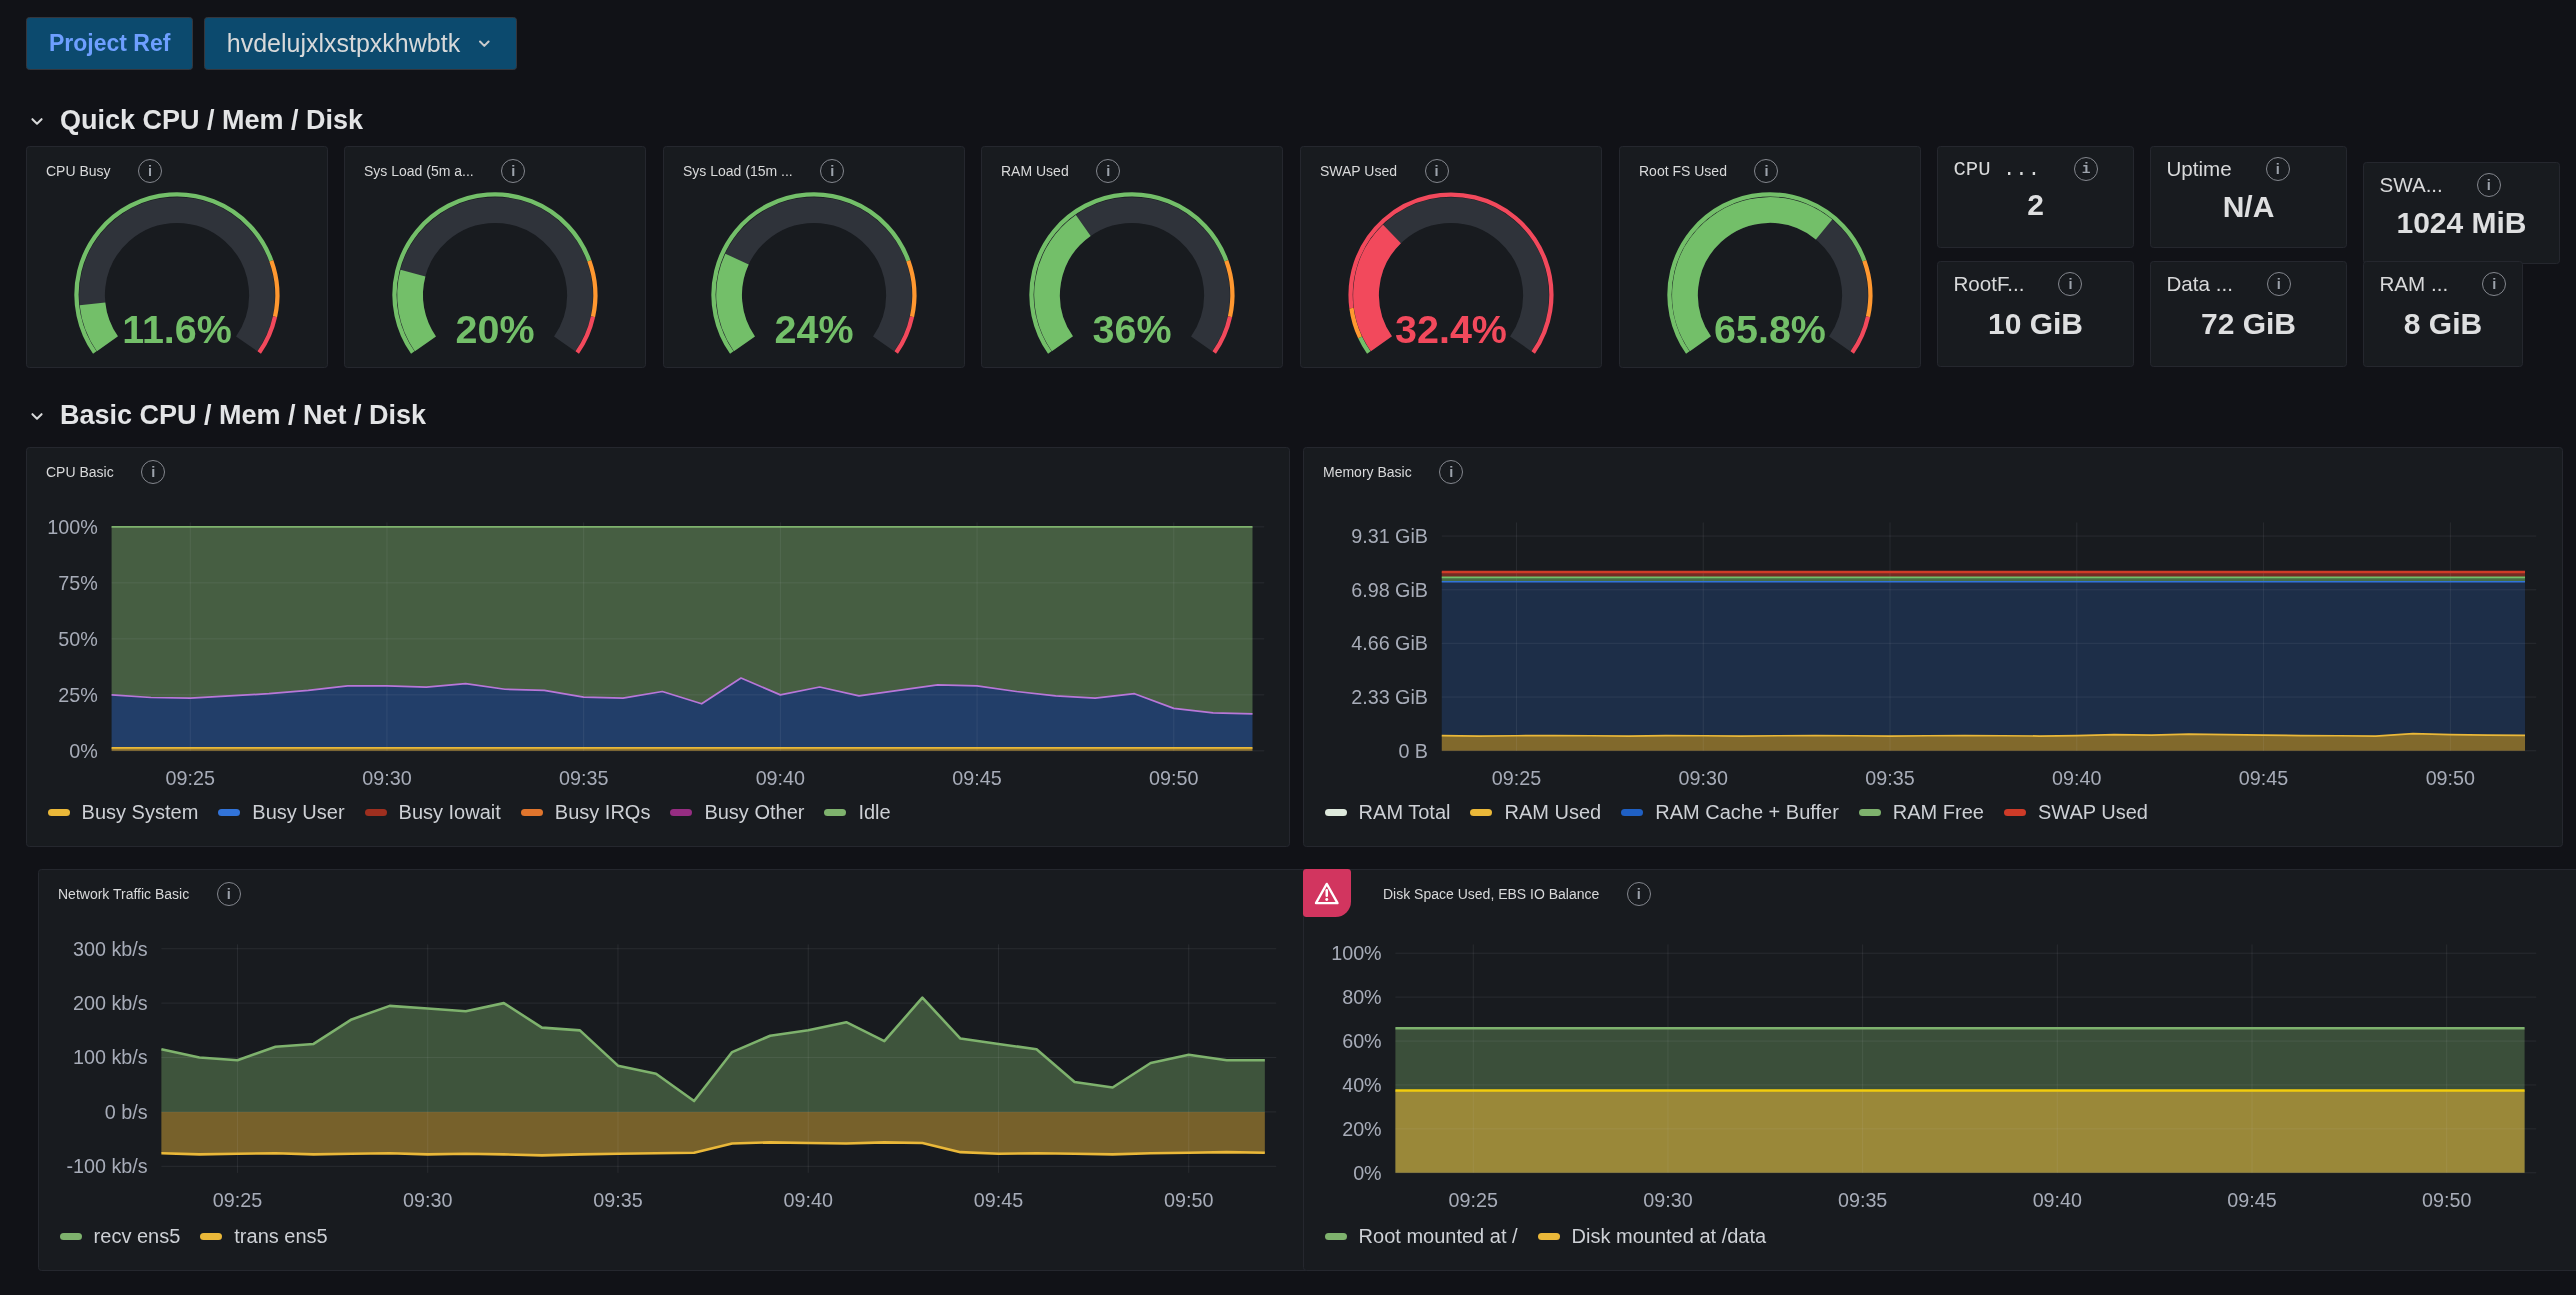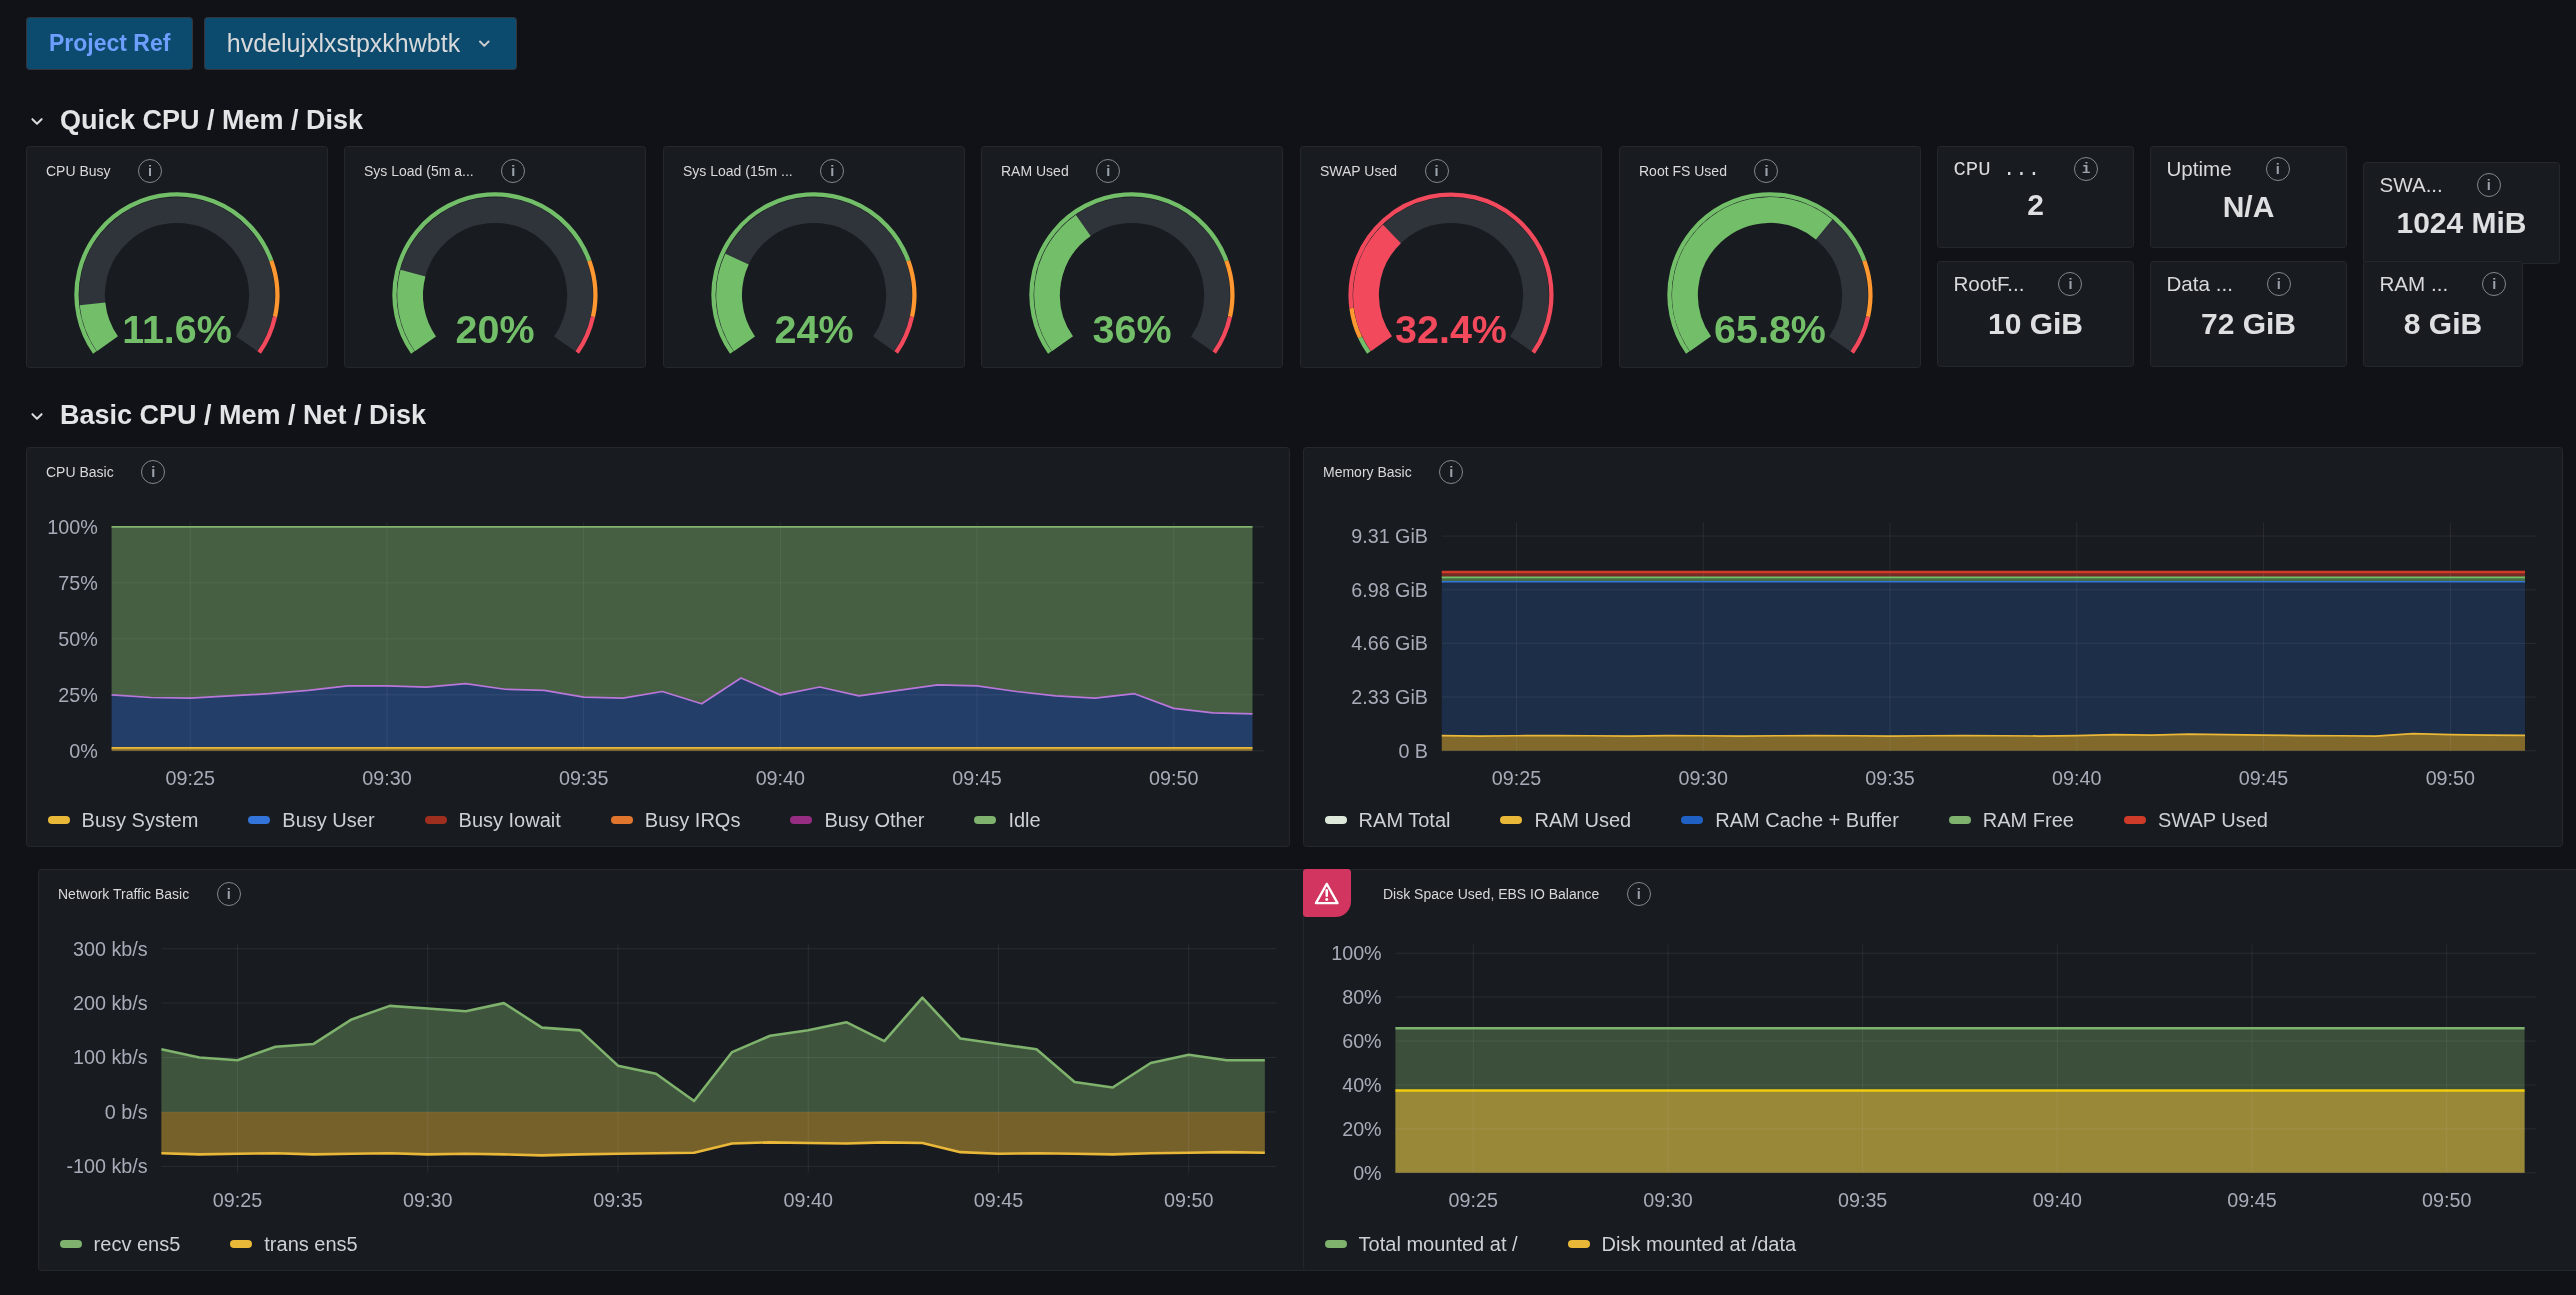--- a/index.html
+++ b/index.html
@@ -33,21 +33,21 @@
   
   .stat-panel { display:flex; flex-direction:column; padding:10.3px 15.5px; }
   .stat-head { display:flex; align-items:center; gap:34px; }
   .stat-title { font-size:20.6px; font-weight:500; color:#D8D9DA; white-space:nowrap; }
   .stat-value { flex:1; display:flex; align-items:center; justify-content:center;
     font-size:30px; font-weight:600; color:#DEDFE0; padding-bottom:3.4px; }
 
   
   .chart { position:absolute; left:8.6px; right:12px; top:64px; height:287px; }
   .legend { position:absolute; left:20.6px; bottom:6.9px; height:38px; display:flex;
-    align-items:center; gap:50px; }
+    align-items:flex-start; gap:20px; }
   .legend-item { display:inline-flex; align-items:center; gap:12px; cursor:pointer; }
   .swatch { width:22px; height:7.7px; border-radius:4.3px; display:inline-block; }
   .legend-label { font-size:20px; color:#CDD0D5; white-space:nowrap; }
   svg text.tick { fill:#A7ACB8; font-size:23px; font-family:"Liberation Sans",sans-serif; }
 
   
   .alert-badge { position:absolute; top:-0.9px; left:-0.9px; width:48px; height:48px;
     background:#D2355F; border-radius:3.4px 3.4px 15.5px 3.4px; display:flex;
     align-items:center; justify-content:center; z-index:4; cursor:pointer; }
 
@@ -429,21 +429,21 @@
         <text class="tick" x="186.71672354948805" y="318" text-anchor="middle">09:25</text>
         <text class="tick" x="413.50853242320824" y="318" text-anchor="middle">09:30</text>
         <text class="tick" x="640.3003412969284" y="318" text-anchor="middle">09:35</text>
         <text class="tick" x="867.0921501706486" y="318" text-anchor="middle">09:40</text>
         <text class="tick" x="1093.8839590443686" y="318" text-anchor="middle">09:45</text>
         <text class="tick" x="1320.6757679180887" y="318" text-anchor="middle">09:50</text>
       </svg></div>
   <div class="legend">
       <span class="legend-item">
         <span class="swatch" style="background: rgb(126, 178, 109);"></span>
-        <span class="legend-label">Total mounted at /</span>
+        <span class="legend-label">Root mounted at /</span>
       </span>
       <span class="legend-item">
         <span class="swatch" style="background: rgb(234, 184, 57);"></span>
         <span class="legend-label">Disk mounted at /data</span>
       </span>
     </div>
 </div>
 
 
 </body></html>

